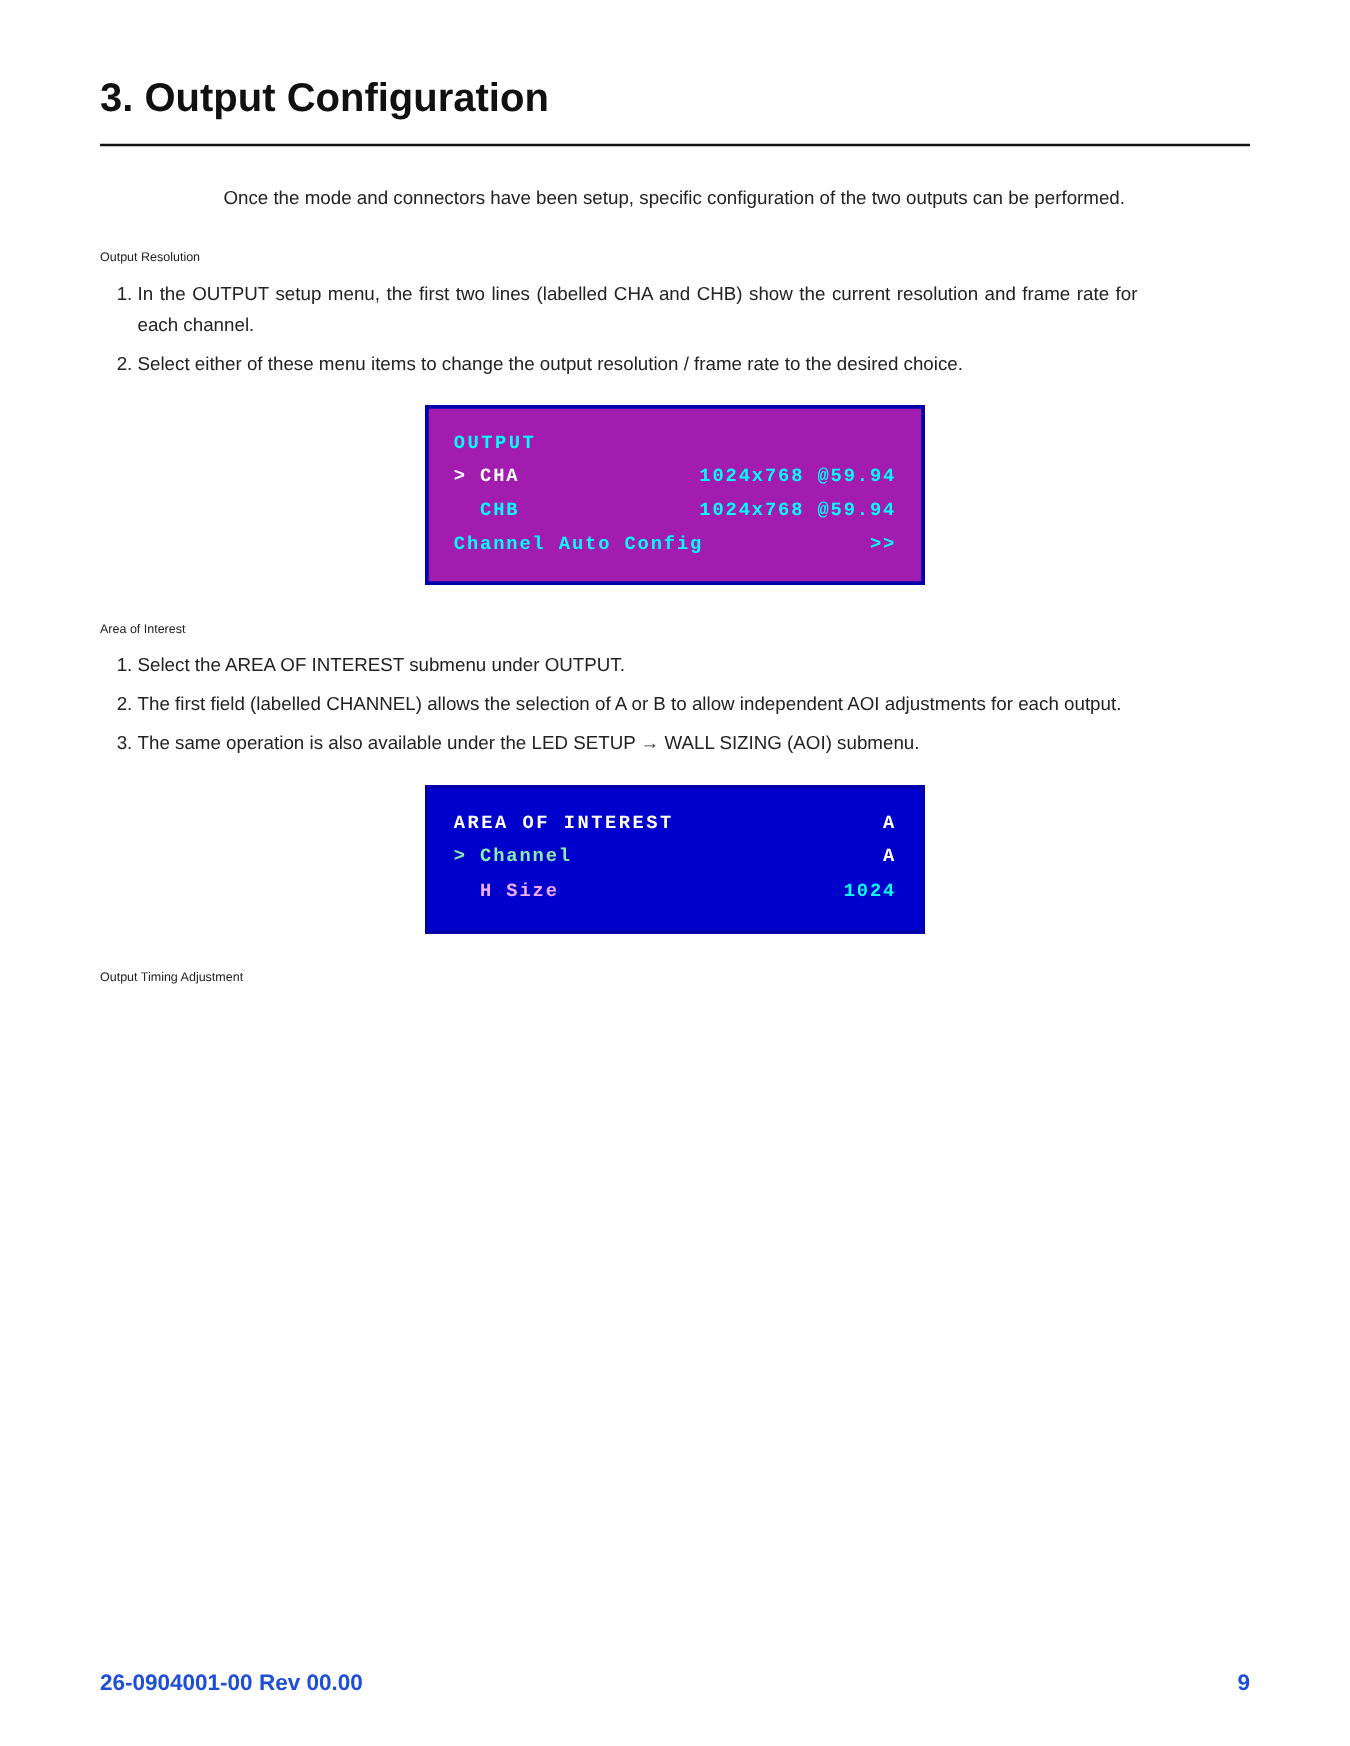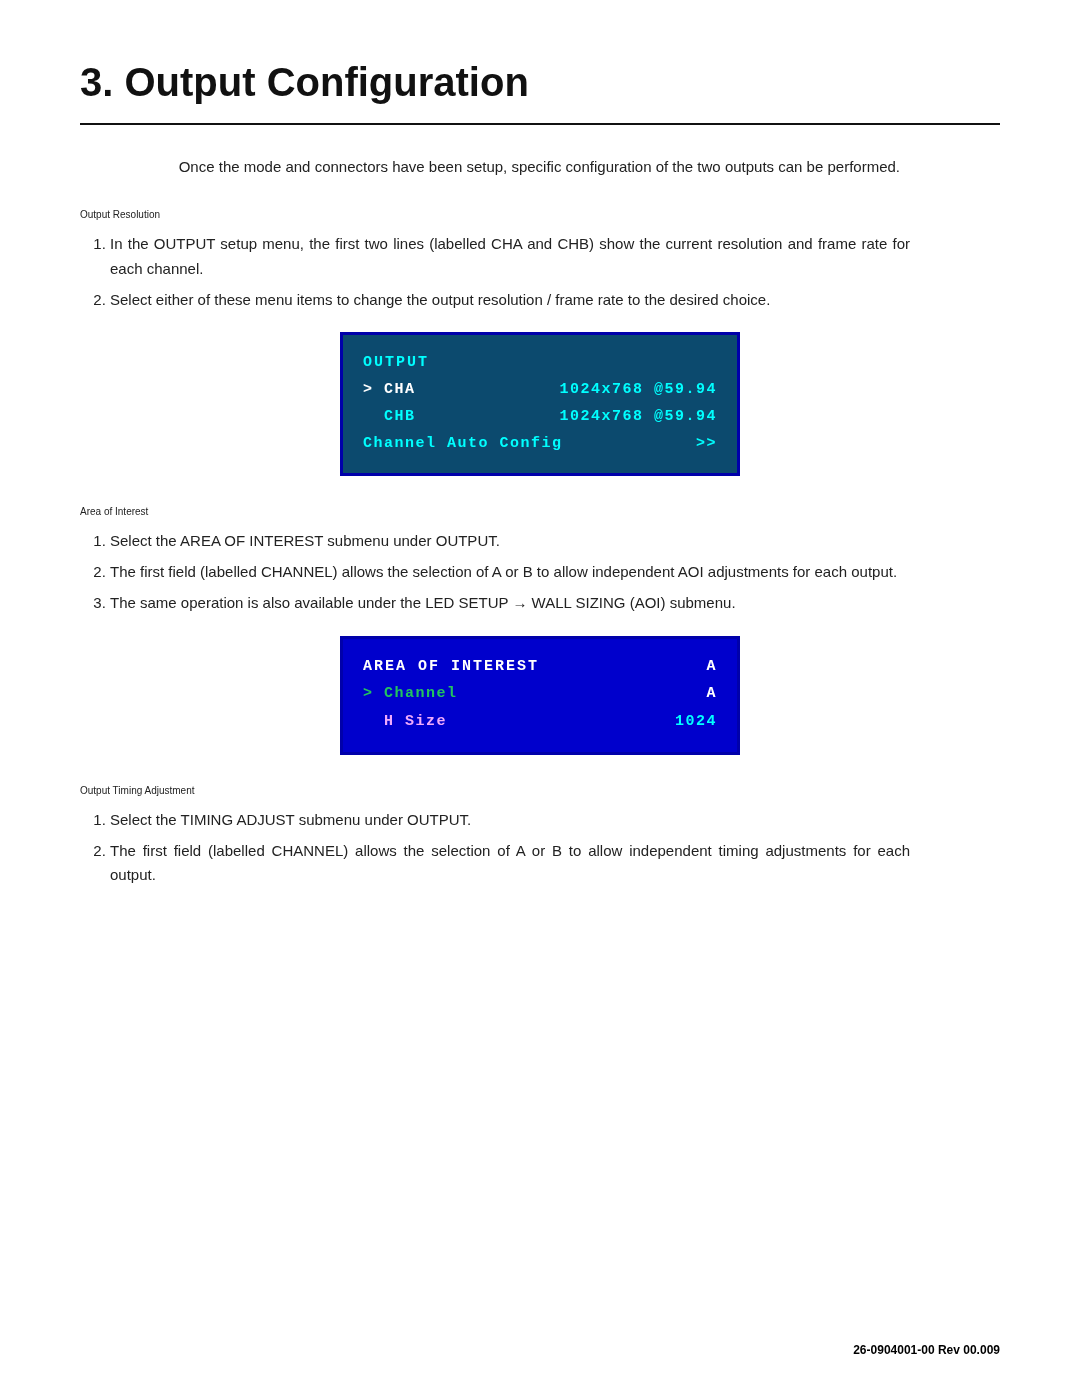--- a/index.html
+++ b/index.html
@@ -12,21 +12,21 @@
       font-family: Arial, Helvetica, sans-serif;
       font-size: 15px;
       color: #222;
       background: #fff;
       width: 1080px;
       min-height: 1397px;
       padding: 60px 80px 60px 80px;
     }
 
     .page-title {
-      font-size: 40px;
+      font-size: 32px;
       font-weight: bold;
       color: #111;
       margin-bottom: 18px;
     }
 
     .divider {
       border: none;
       border-top: 2px solid #111;
       margin-bottom: 30px;
     }
@@ -52,21 +52,21 @@
 
     ol li {
       font-size: 15px;
       line-height: 1.65;
       margin-bottom: 6px;
       text-align: justify;
       max-width: 800px;
     }
 
     .screen-box {
-      background: #0c4a6e;
+      background: #a21caf;
       border: 3px solid #0000aa;
       width: 400px;
       margin: 20px auto 30px auto;
       padding: 14px 20px 16px 20px;
       font-family: 'Courier New', Courier, monospace;
       font-size: 15px;
       font-weight: bold;
       letter-spacing: 1.5px;
     }
 
@@ -128,37 +128,37 @@
 
     .screen-box2 .row .label {
       color: #f0abfc;
     }
 
     .screen-box2 .row .value {
       color: #00ffff;
     }
 
     .screen-box2 .row.selected .label {
-      color: #22c55e;
+      color: #86efac;
     }
 
     .screen-box2 .row.selected .value {
       color: #ffffff;
     }
 
     .footer {
       position: absolute;
       bottom: 40px;
       left: 80px;
       right: 80px;
       display: flex;
-      justify-content: flex-end;
-      font-size: 12px;
-      font-weight: bold;
-      color: #000000;
+      justify-content: space-between;
+      font-size: 18px;
+      font-weight: bold;
+      color: #1d4ed8;
     }
 
     .section-block {
       margin-bottom: 10px;
     }
   </style>
 </head>
 <body>
 
 <h1 class="page-title">3.  Output Configuration</h1>
@@ -213,22 +213,18 @@
     </div>
     <div class="row">
       <span class="label">&nbsp;&nbsp;H Size</span>
       <span class="value">1024</span>
     </div>
   </div>
 </div>
 
 <div class="section-block">
   <p class="section-label">Output Timing Adjustment</p>
-  <ol>
-    <li>Select the TIMING ADJUST submenu under OUTPUT.</li>
-    <li>The first field (labelled CHANNEL) allows the selection of A or B to allow independent timing adjustments for each output.</li>
-  </ol>
 </div>
 
 <div class="footer">
   <span>26-0904001-00 Rev 00.00</span>
   <span>9</span>
 </div>
 
 </body></html>

